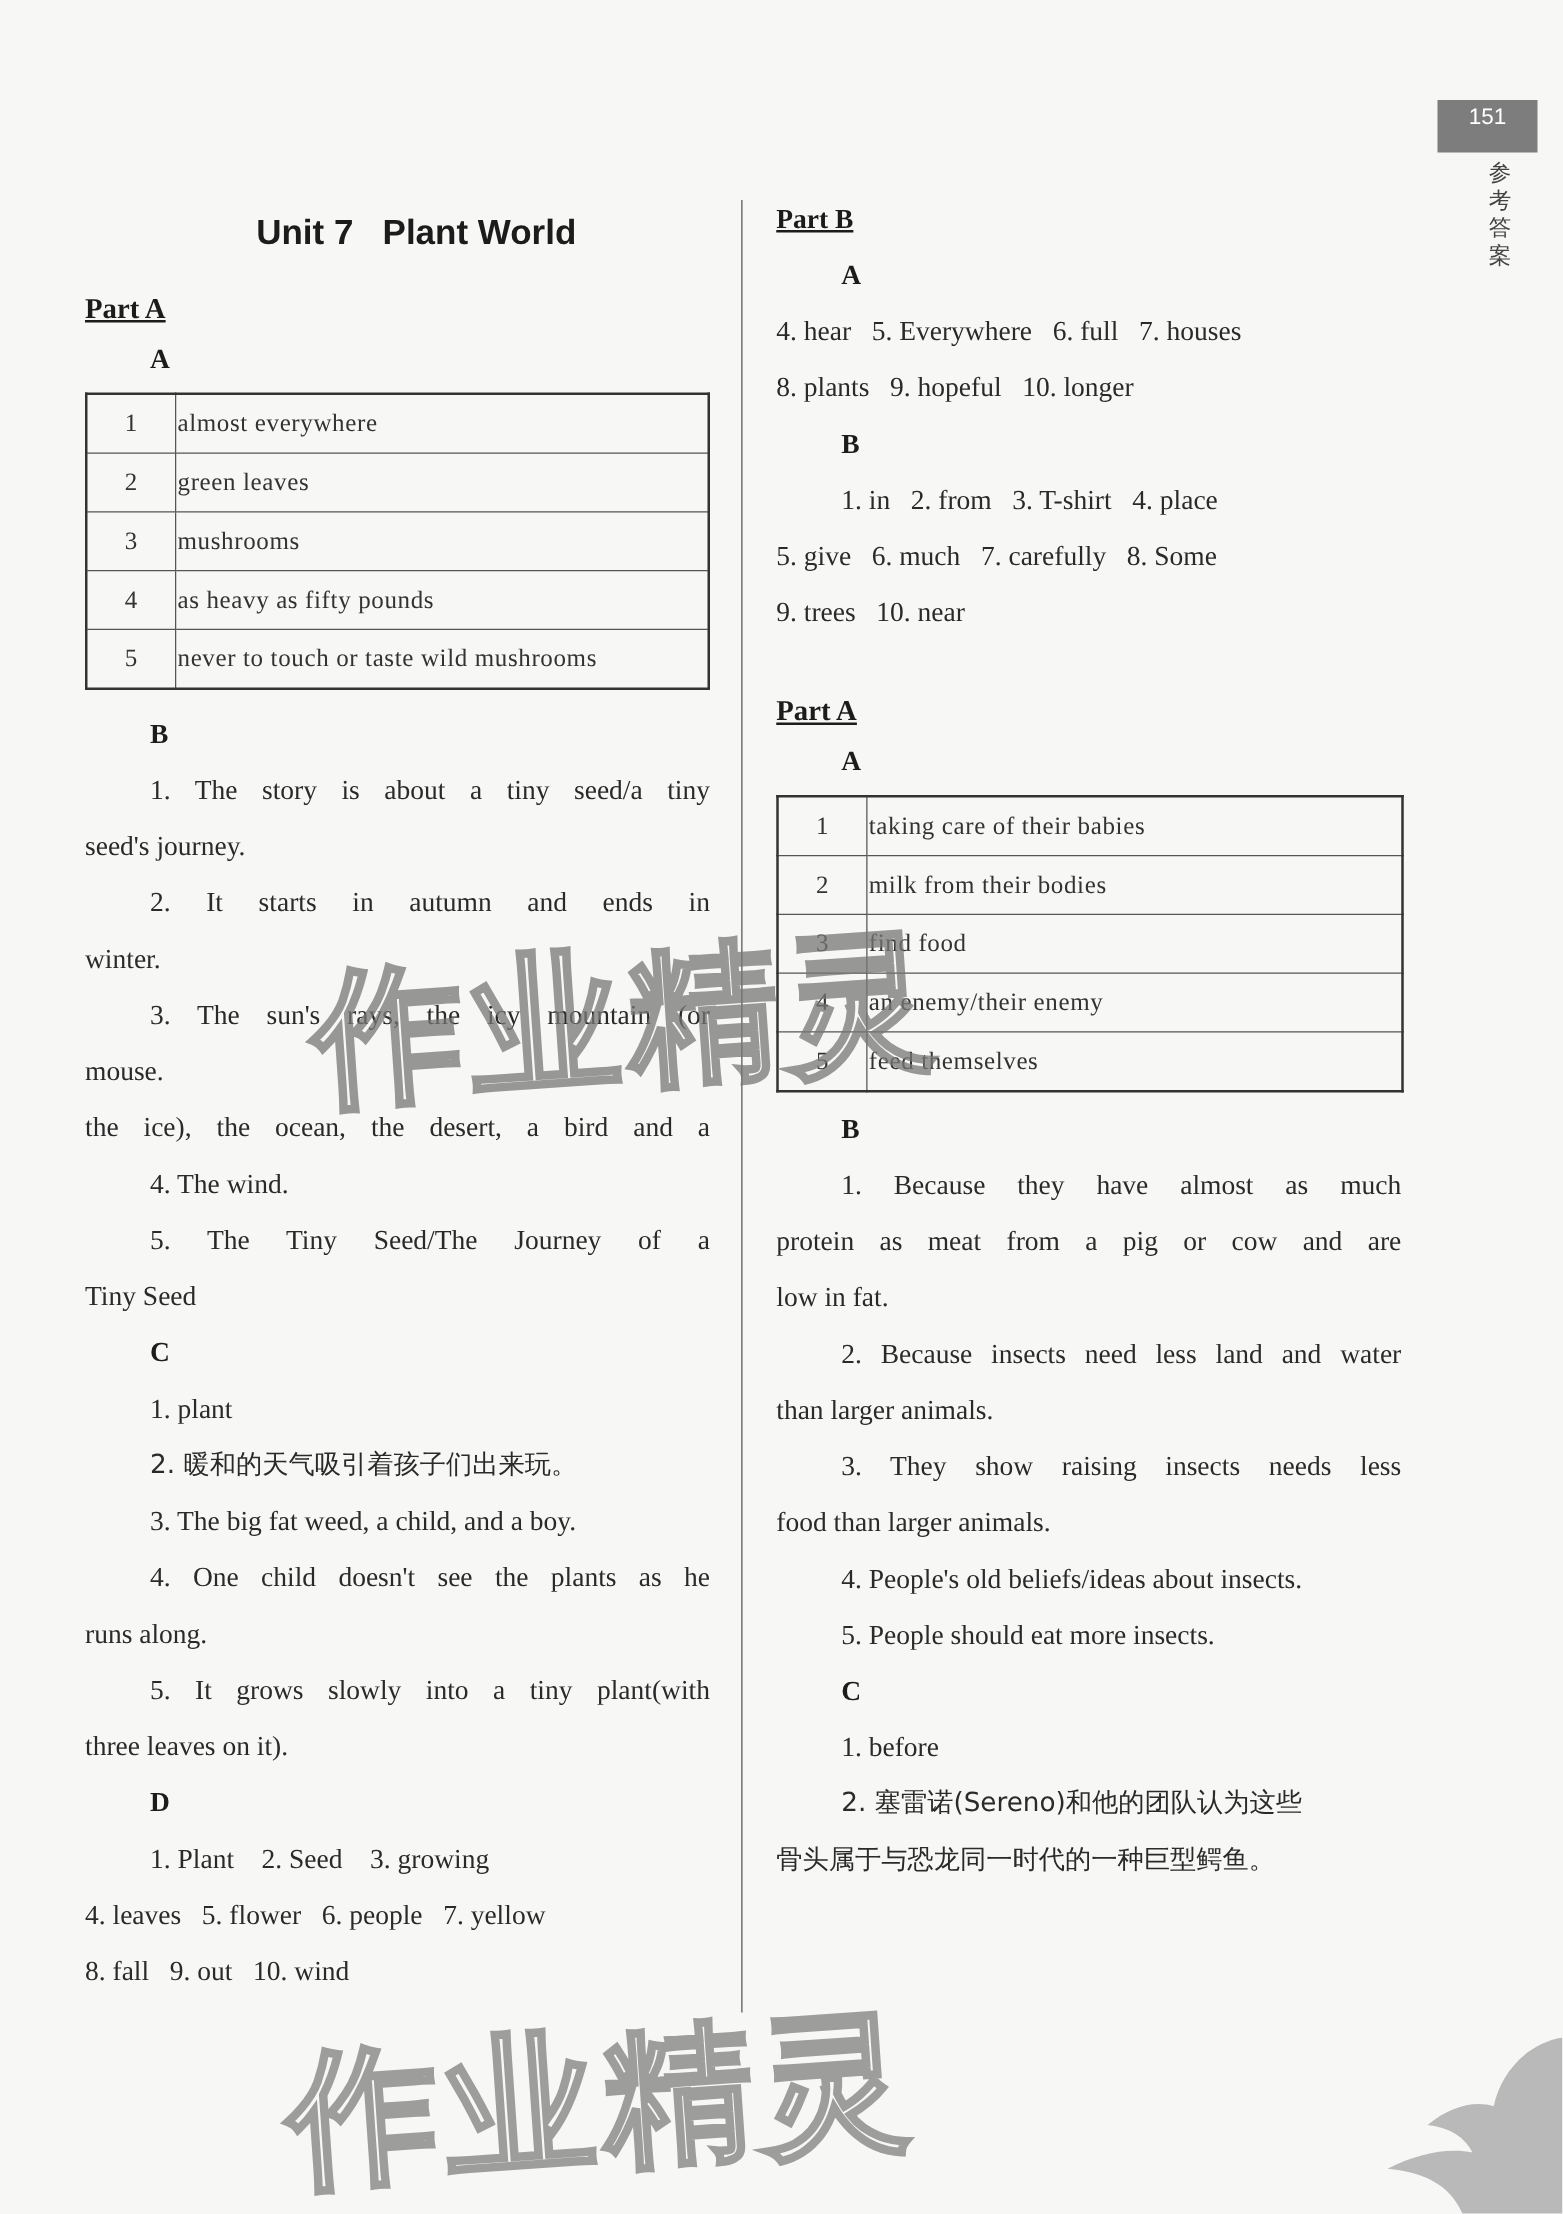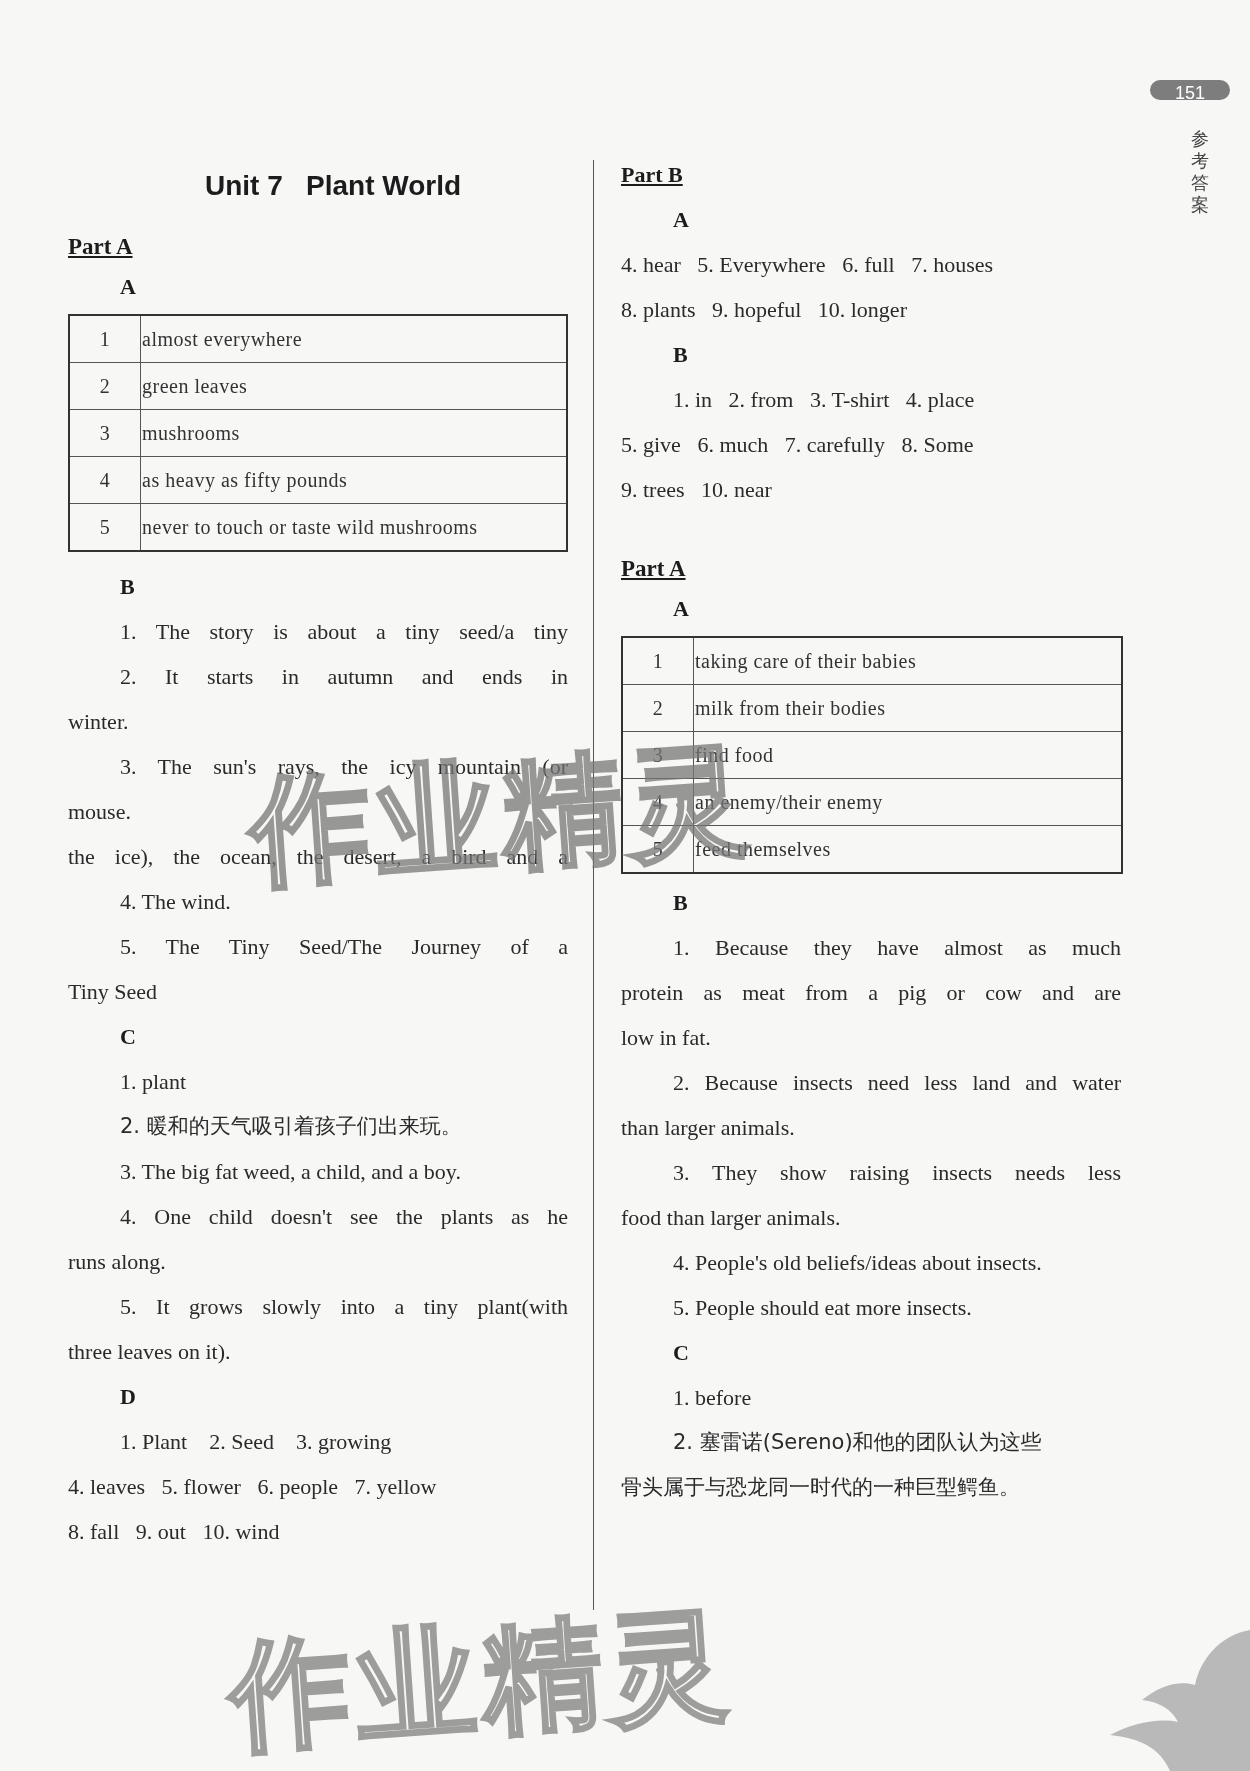--- a/index.html
+++ b/index.html
@@ -5,24 +5,24 @@
   html, body { margin: 0; padding: 0; }
   body {
     width: 1250px; height: 1771px;
     background: #f7f7f6;
     position: relative;
     overflow: hidden;
     font-family: "Liberation Serif", "DejaVu Serif", serif;
     color: #2a2a2a;
   }
   .page-num {
-    position: absolute; left: 1150px; top: 80px; width: 80px; height: 20px;
+    position: absolute; left: 1150px; top: 80px; width: 80px; height: 42px;
     background: #7d7d7d; color: #fff;
     font-family: "Liberation Sans", sans-serif; font-size: 18px;
-    text-align: center; line-height: 26px; border-radius: 12px;
+    text-align: center; line-height: 26px;
   }
   .side-label {
     position: absolute; left: 1188px; top: 128px; width: 24px;
     font-family: "DejaVu Sans", sans-serif; font-size: 18px; color: #444;
     line-height: 22px; text-align: center;
   }
   .divider {
     position: absolute; left: 593px; top: 160px; width: 1px; height: 1450px;
     background: #555;
   }
@@ -108,20 +108,21 @@
         </tr>
     <tr>
           <td class="n">5</td>
           <td class="t">never to touch or taste wild mushrooms</td>
         </tr>
   </tbody>
     </table>
   <div style="height:12px"></div>
   <div class="sec line">B</div>
   <div class="line indent just">1. The story is about a tiny seed/a tiny</div>
+  <div class="line">seed's journey.</div>
   <div class="line indent just">2. It starts in autumn and ends in</div>
   <div class="line">winter.</div>
   <div class="line indent just">3. The sun's rays, the icy mountain (or</div>
   <div class="line">mouse.</div>
   <div class="line just">the ice), the ocean, the desert, a bird and a</div>
   <div class="line indent">4. The wind.</div>
   <div class="line indent just">5. The Tiny Seed/The Journey of a</div>
   <div class="line">Tiny Seed</div>
 
   <div class="sec line">C</div>

